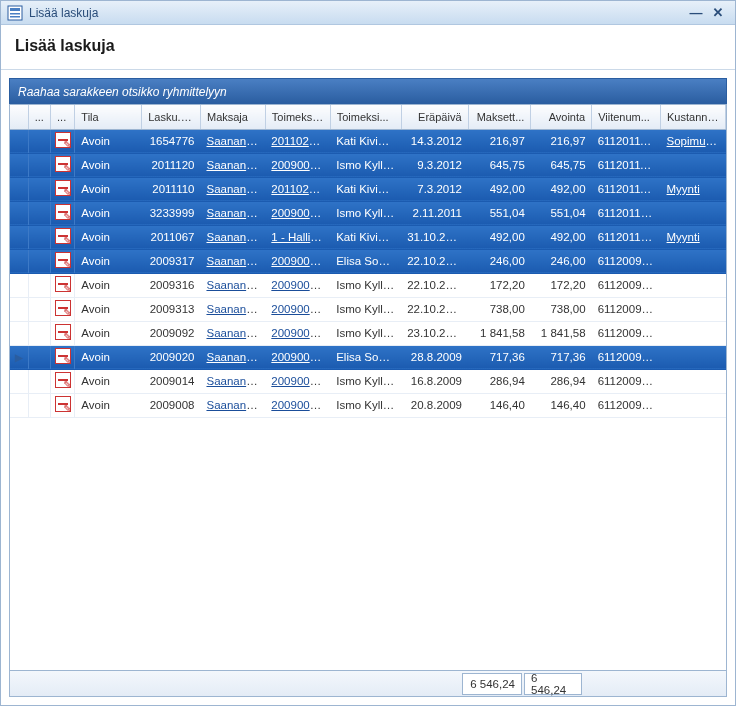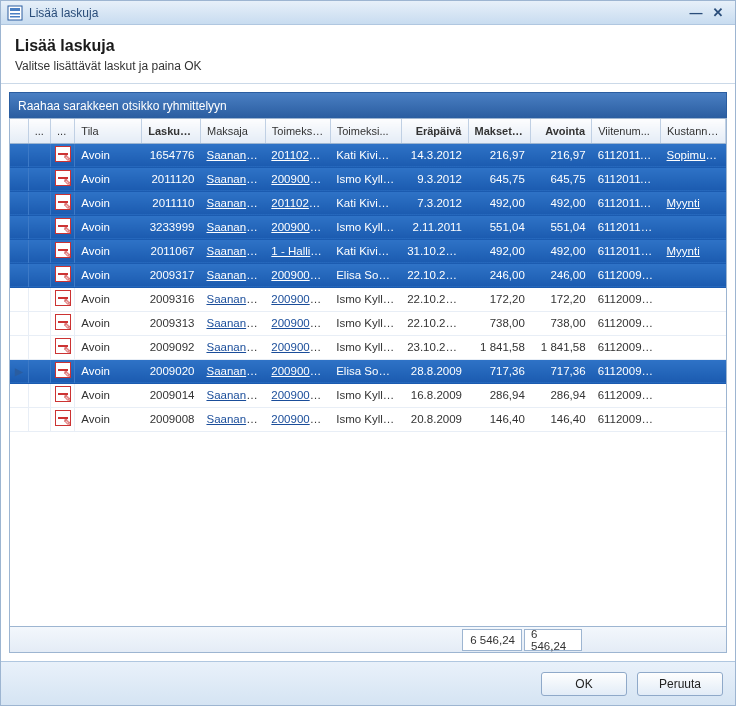--- a/index.html
+++ b/index.html
@@ -51,20 +51,21 @@
   }
   .groupbar {
     height: 26px;
     background: linear-gradient(#4a7fc3, #2a5da0);
     color: #fff;
     border: 1px solid #2a5da0;
     border-bottom: none;
     display: flex; align-items: center;
     padding: 0 8px;
     font-size: 12px;
+    font-style: italic;
   }
   .grid {
     border: 1px solid #9db5d1;
     flex: 1;
     display: flex; flex-direction: column;
     min-height: 0;
     background: #fff;
   }
   table { border-collapse: collapse; width: 100%; table-layout: fixed; }
   thead th {
@@ -75,21 +76,21 @@
     font-weight: normal;
     font-size: 11px;
     color: #333;
     padding: 0 6px;
     text-align: left;
     white-space: nowrap;
     overflow: hidden;
     text-overflow: ellipsis;
     position: relative;
   }
-  thead th.num { text-align: right; font-weight: bold; }
+  thead th.num { text-align: right; }
   thead th .sort { font-size: 9px; color: #4a7fc3; margin-left: 2px;}
   tbody td {
     height: 24px;
     border-bottom: 1px solid #e8eef6;
     padding: 0 6px;
     font-size: 11.5px;
     white-space: nowrap;
     overflow: hidden;
     text-overflow: ellipsis;
     vertical-align: middle;
@@ -180,21 +181,20 @@
         <rect x="3" y="11" width="10" height="1.5" fill="#4a7fc3"></rect>
       </svg>
     </span>
     <span class="title">Lisää laskuja</span>
     <span class="winbtn">—</span>
     <span class="winbtn">✕</span>
   </div>
 
   <div class="header">
     <h1>Lisää laskuja</h1>
-    <div class="sub">Valitse lisättävät laskut ja paina OK</div>
   </div>
 
   <div class="content">
     <div class="groupbar">Raahaa sarakkeen otsikko ryhmittelyyn</div>
     <div class="grid">
       <table>
         <colgroup id="cg">
             <col style="width: 18px;">
             <col style="width: 22px;">
             <col style="width: 24px;">
@@ -409,18 +409,14 @@
             </tr>
           </tbody>
       </table>
     </div>
     <div class="footer-row">
       <div class="sumcell" id="sum1" style="left: 452px; width: 60px;">6 546,24</div>
       <div class="sumcell" id="sum2" style="left: 514px; width: 58px;">6 546,24</div>
     </div>
   </div>
 
-  <div class="dialog-footer">
-    <button class="btn">OK</button>
-    <button class="btn">Peruuta</button>
-  </div>
 
 </div>
 
 </body></html>

